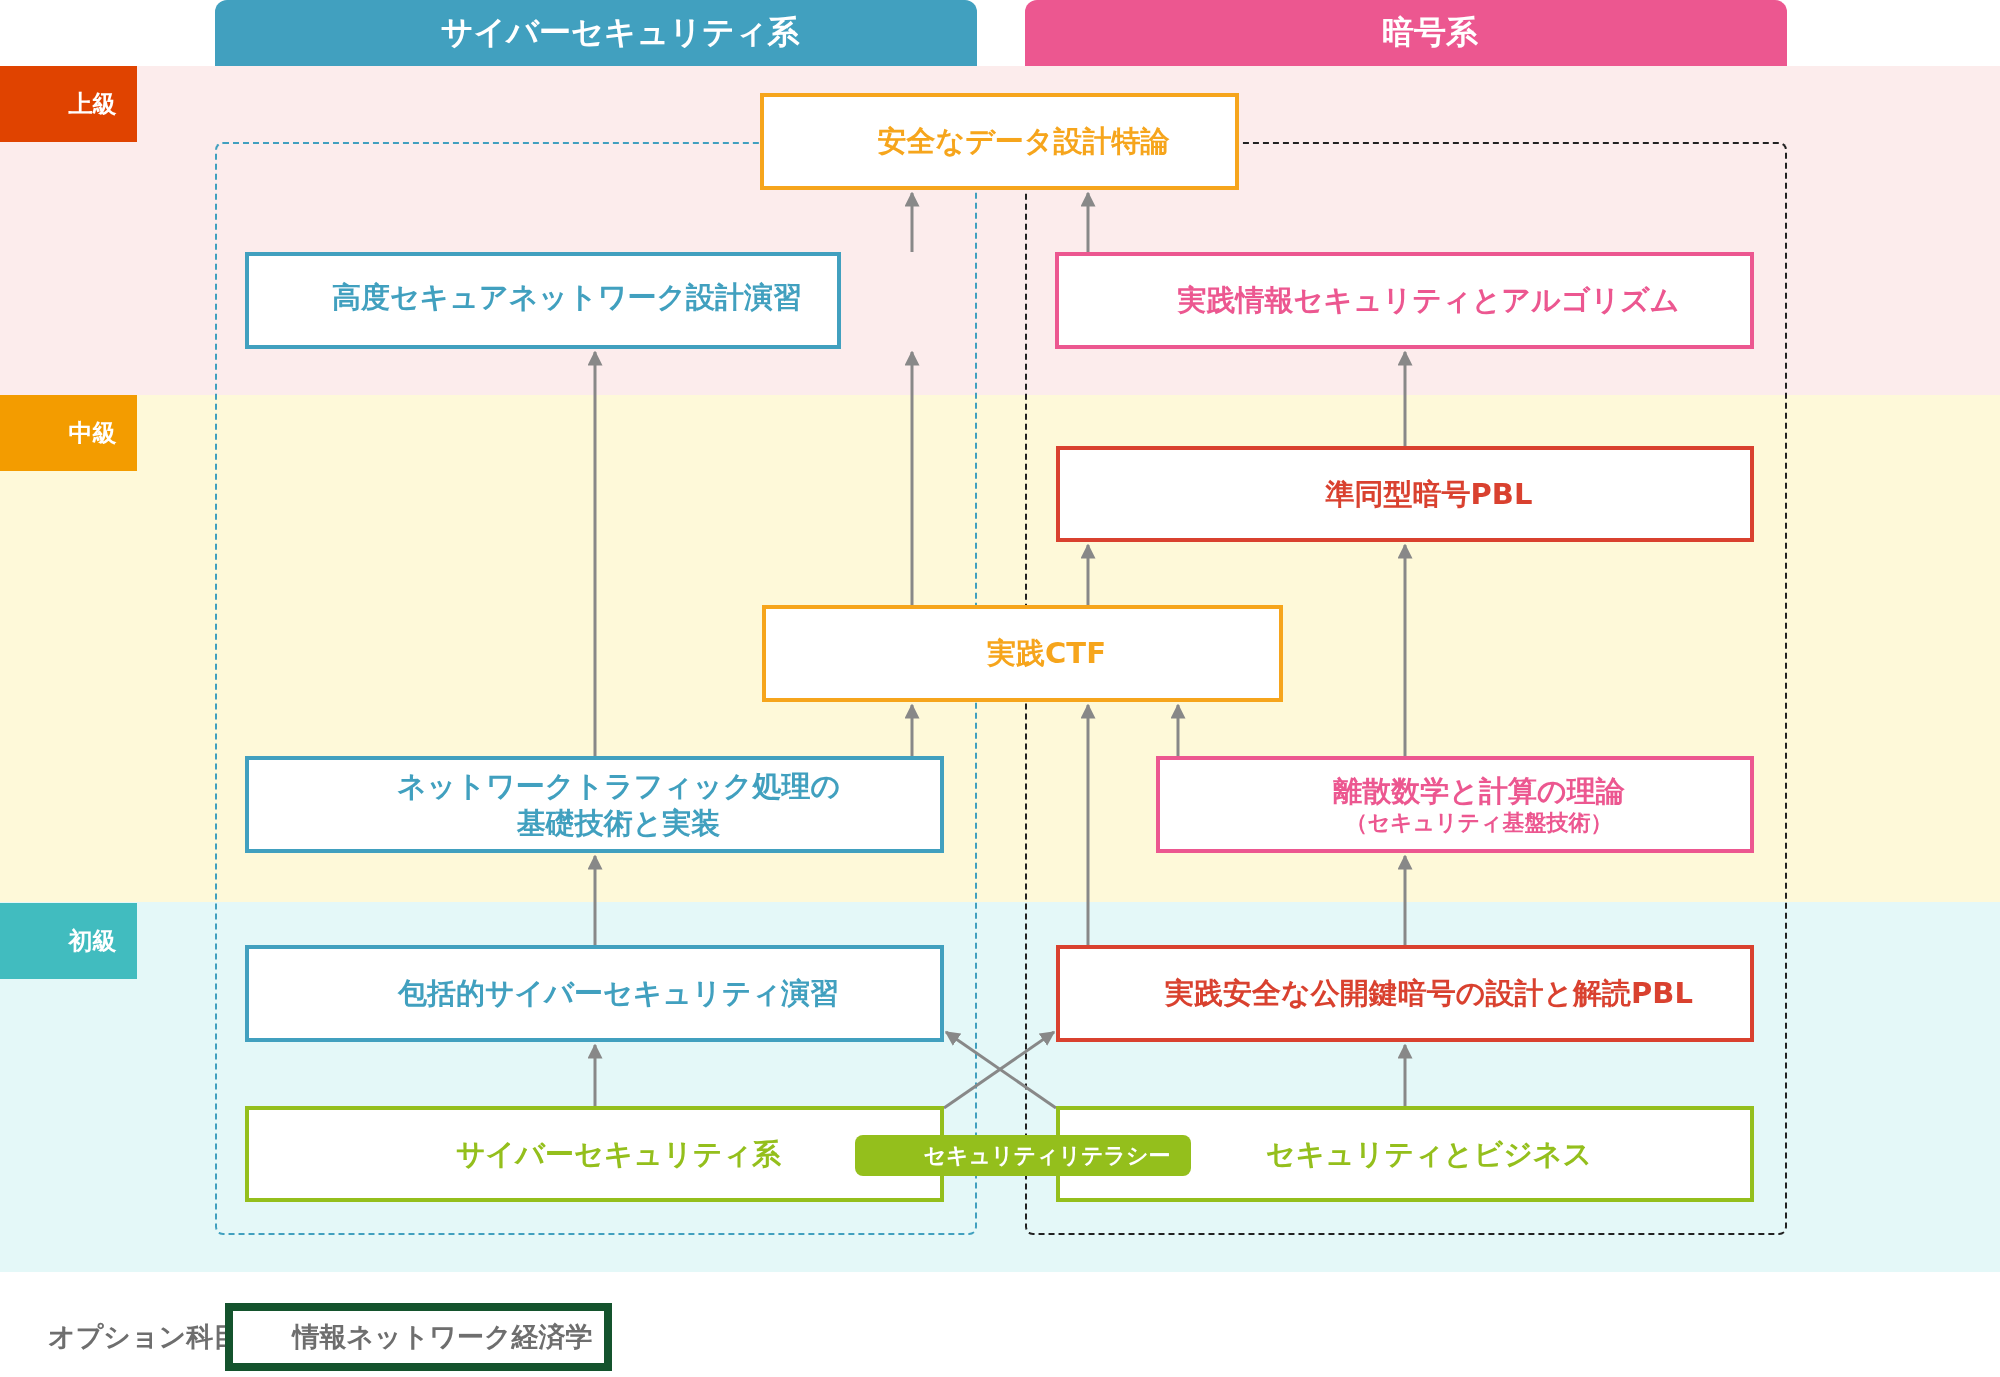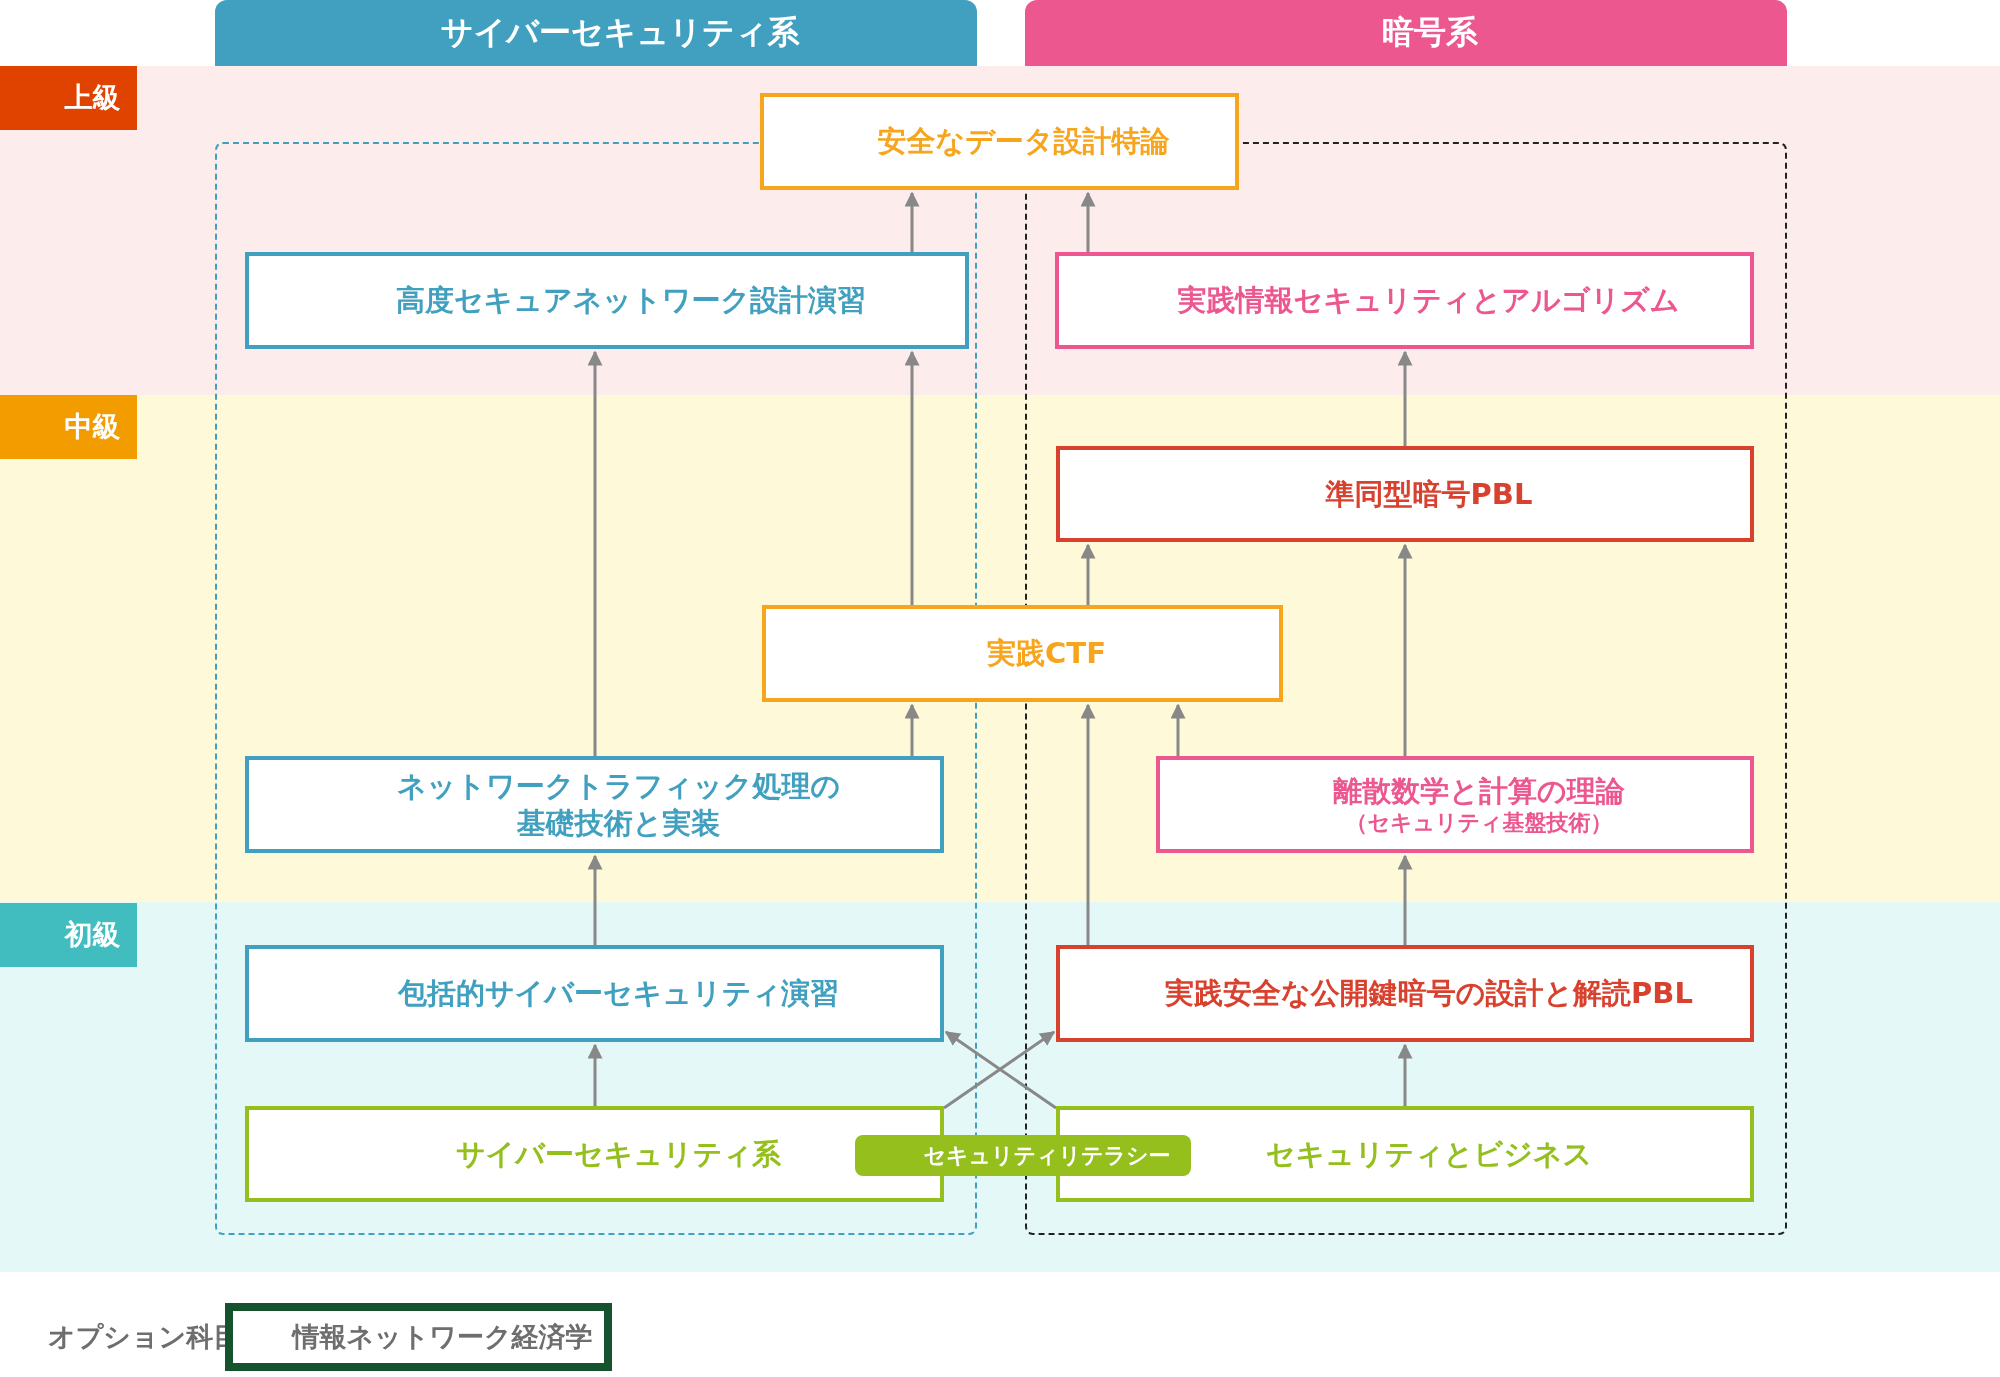--- a/index.html
+++ b/index.html
@@ -2,21 +2,21 @@
 <html><head>
 <meta charset="utf-8">
 <style>
   html,body{margin:0;padding:0;}
   body{width:2000px;height:1377px;position:relative;background:#ffffff;overflow:hidden;
        font-family:"DejaVu Sans","Liberation Sans",sans-serif;}
   .abs{position:absolute;box-sizing:border-box;padding-left:48px;}
   .header{top:0;height:66px;border-radius:12px 12px 0 0;color:#fff;font-size:32px;font-weight:bold;
           display:flex;align-items:center;justify-content:center;}
   .band{left:0;width:2000px;}
-  .lvl{left:0;width:137px;height:64px;color:#fff;font-size:28px;font-weight:bold;
+  .lvl{left:0;width:137px;height:76px;color:#fff;font-size:24px;font-weight:bold;
        display:flex;align-items:center;justify-content:center;}
   .dashbox{border-radius:8px;}
   .course{background:#fff;border:4px solid;display:flex;flex-direction:column;align-items:center;justify-content:center;
           font-weight:bold;font-size:29px;text-align:center;line-height:1.25;}
   .course .sub{font-size:22px;}
   svg.arrows{position:absolute;left:0;top:0;}
   .badge{background:#94bf1c;color:#fff;font-size:22px;font-weight:bold;display:flex;align-items:center;justify-content:center;}
   .optlabel{font-size:27px;font-weight:bold;color:#6e6e6e;display:flex;align-items:center;}
   .optbox{border:8px solid #14532d;background:#fff;color:#6e6e6e;font-size:27px;font-weight:bold;display:flex;align-items:center;justify-content:center;}
 </style>
@@ -69,21 +69,21 @@
     <line x1="1088" y1="605" x2="1088" y2="545"></line>
     <line x1="1088" y1="252" x2="1088" y2="193"></line>
     <line x1="944" y1="1108" x2="1054" y2="1032"></line>
     <line x1="1056" y1="1108" x2="946" y2="1032"></line>
   </g>
 </svg>
 
 <div class="abs course" style="left:760px;top:93px;width:479px;height:97px;border-color:#f6a51c;color:#f6a51c;">
   <span>安全なデータ設計特論</span>
 </div>
-<div class="abs course" style="left:245px;top:252px;width:724px;height:97px;border-color:#41a0bf;color:#41a0bf;">
+<div class="abs course" style="left:245px;top:252px;width:596px;height:97px;border-color:#41a0bf;color:#41a0bf;font-family:Liberation Mono, monospace;">
   <span>高度セキュアネットワーク設計演習</span>
 </div>
 <div class="abs course" style="left:1055px;top:252px;width:699px;height:97px;border-color:#ec5790;color:#ec5790;">
   <span>実践情報セキュリティとアルゴリズム</span>
 </div>
 <div class="abs course" style="left:1056px;top:446px;width:698px;height:96px;border-color:#d9412f;color:#d9412f;">
   <span>準同型暗号PBL</span>
 </div>
 <div class="abs course" style="left:762px;top:605px;width:521px;height:97px;border-color:#f6a51c;color:#f6a51c;">
   <span>実践CTF</span>

